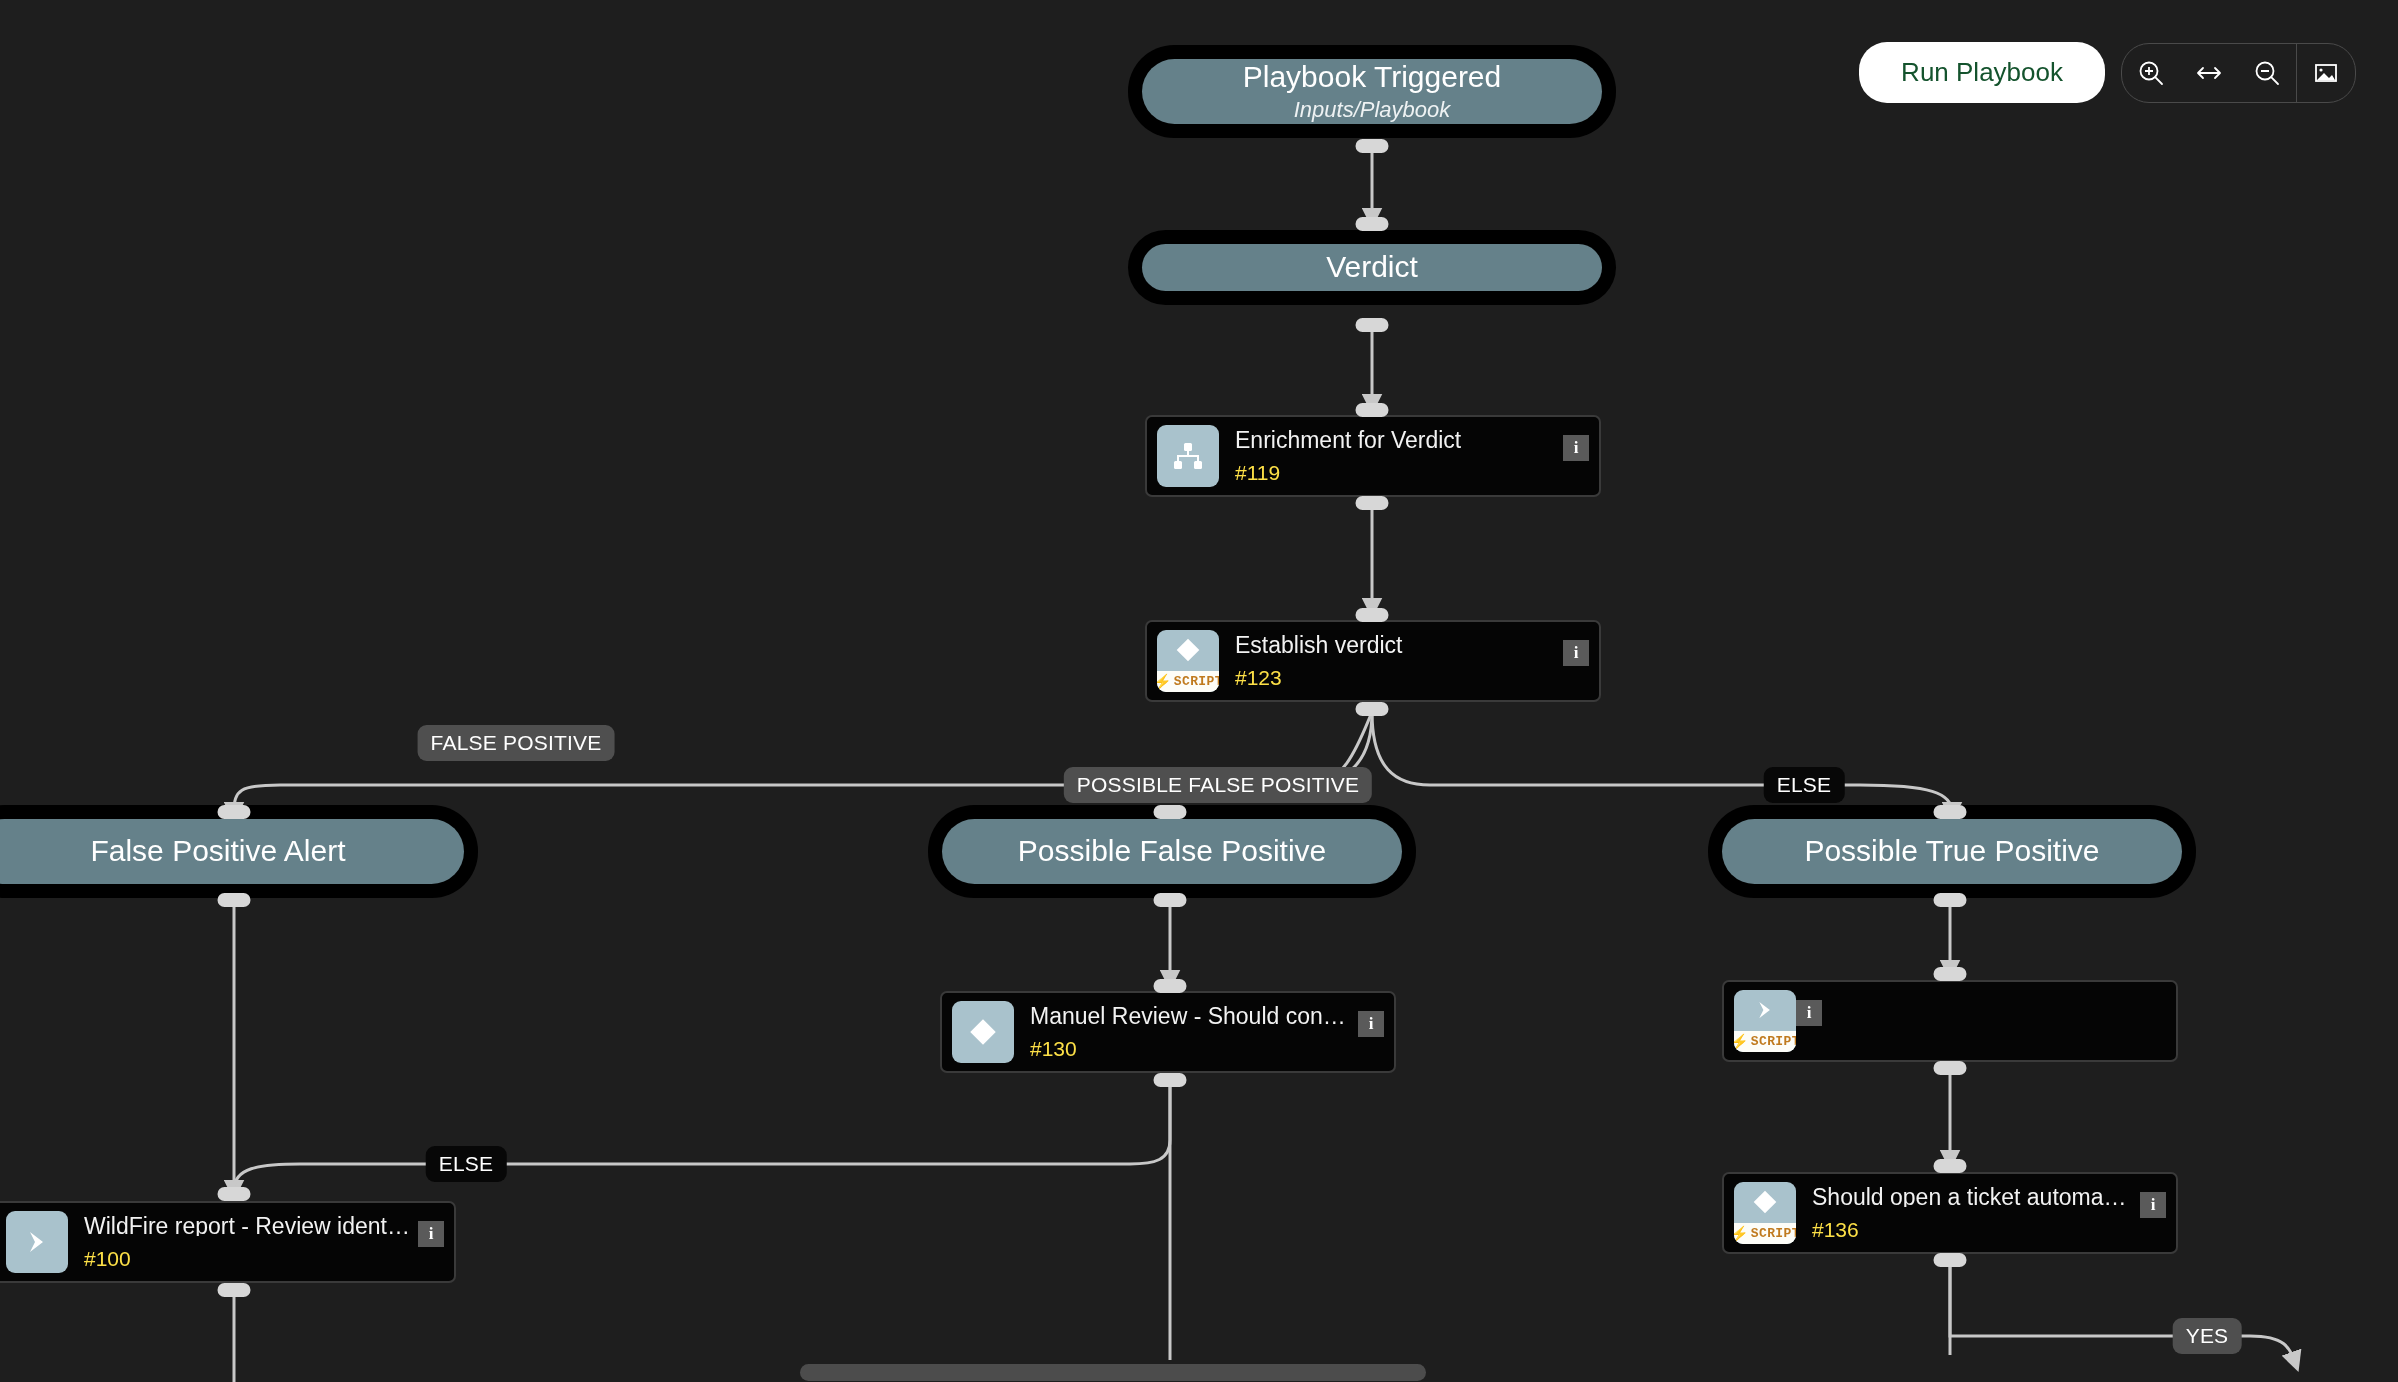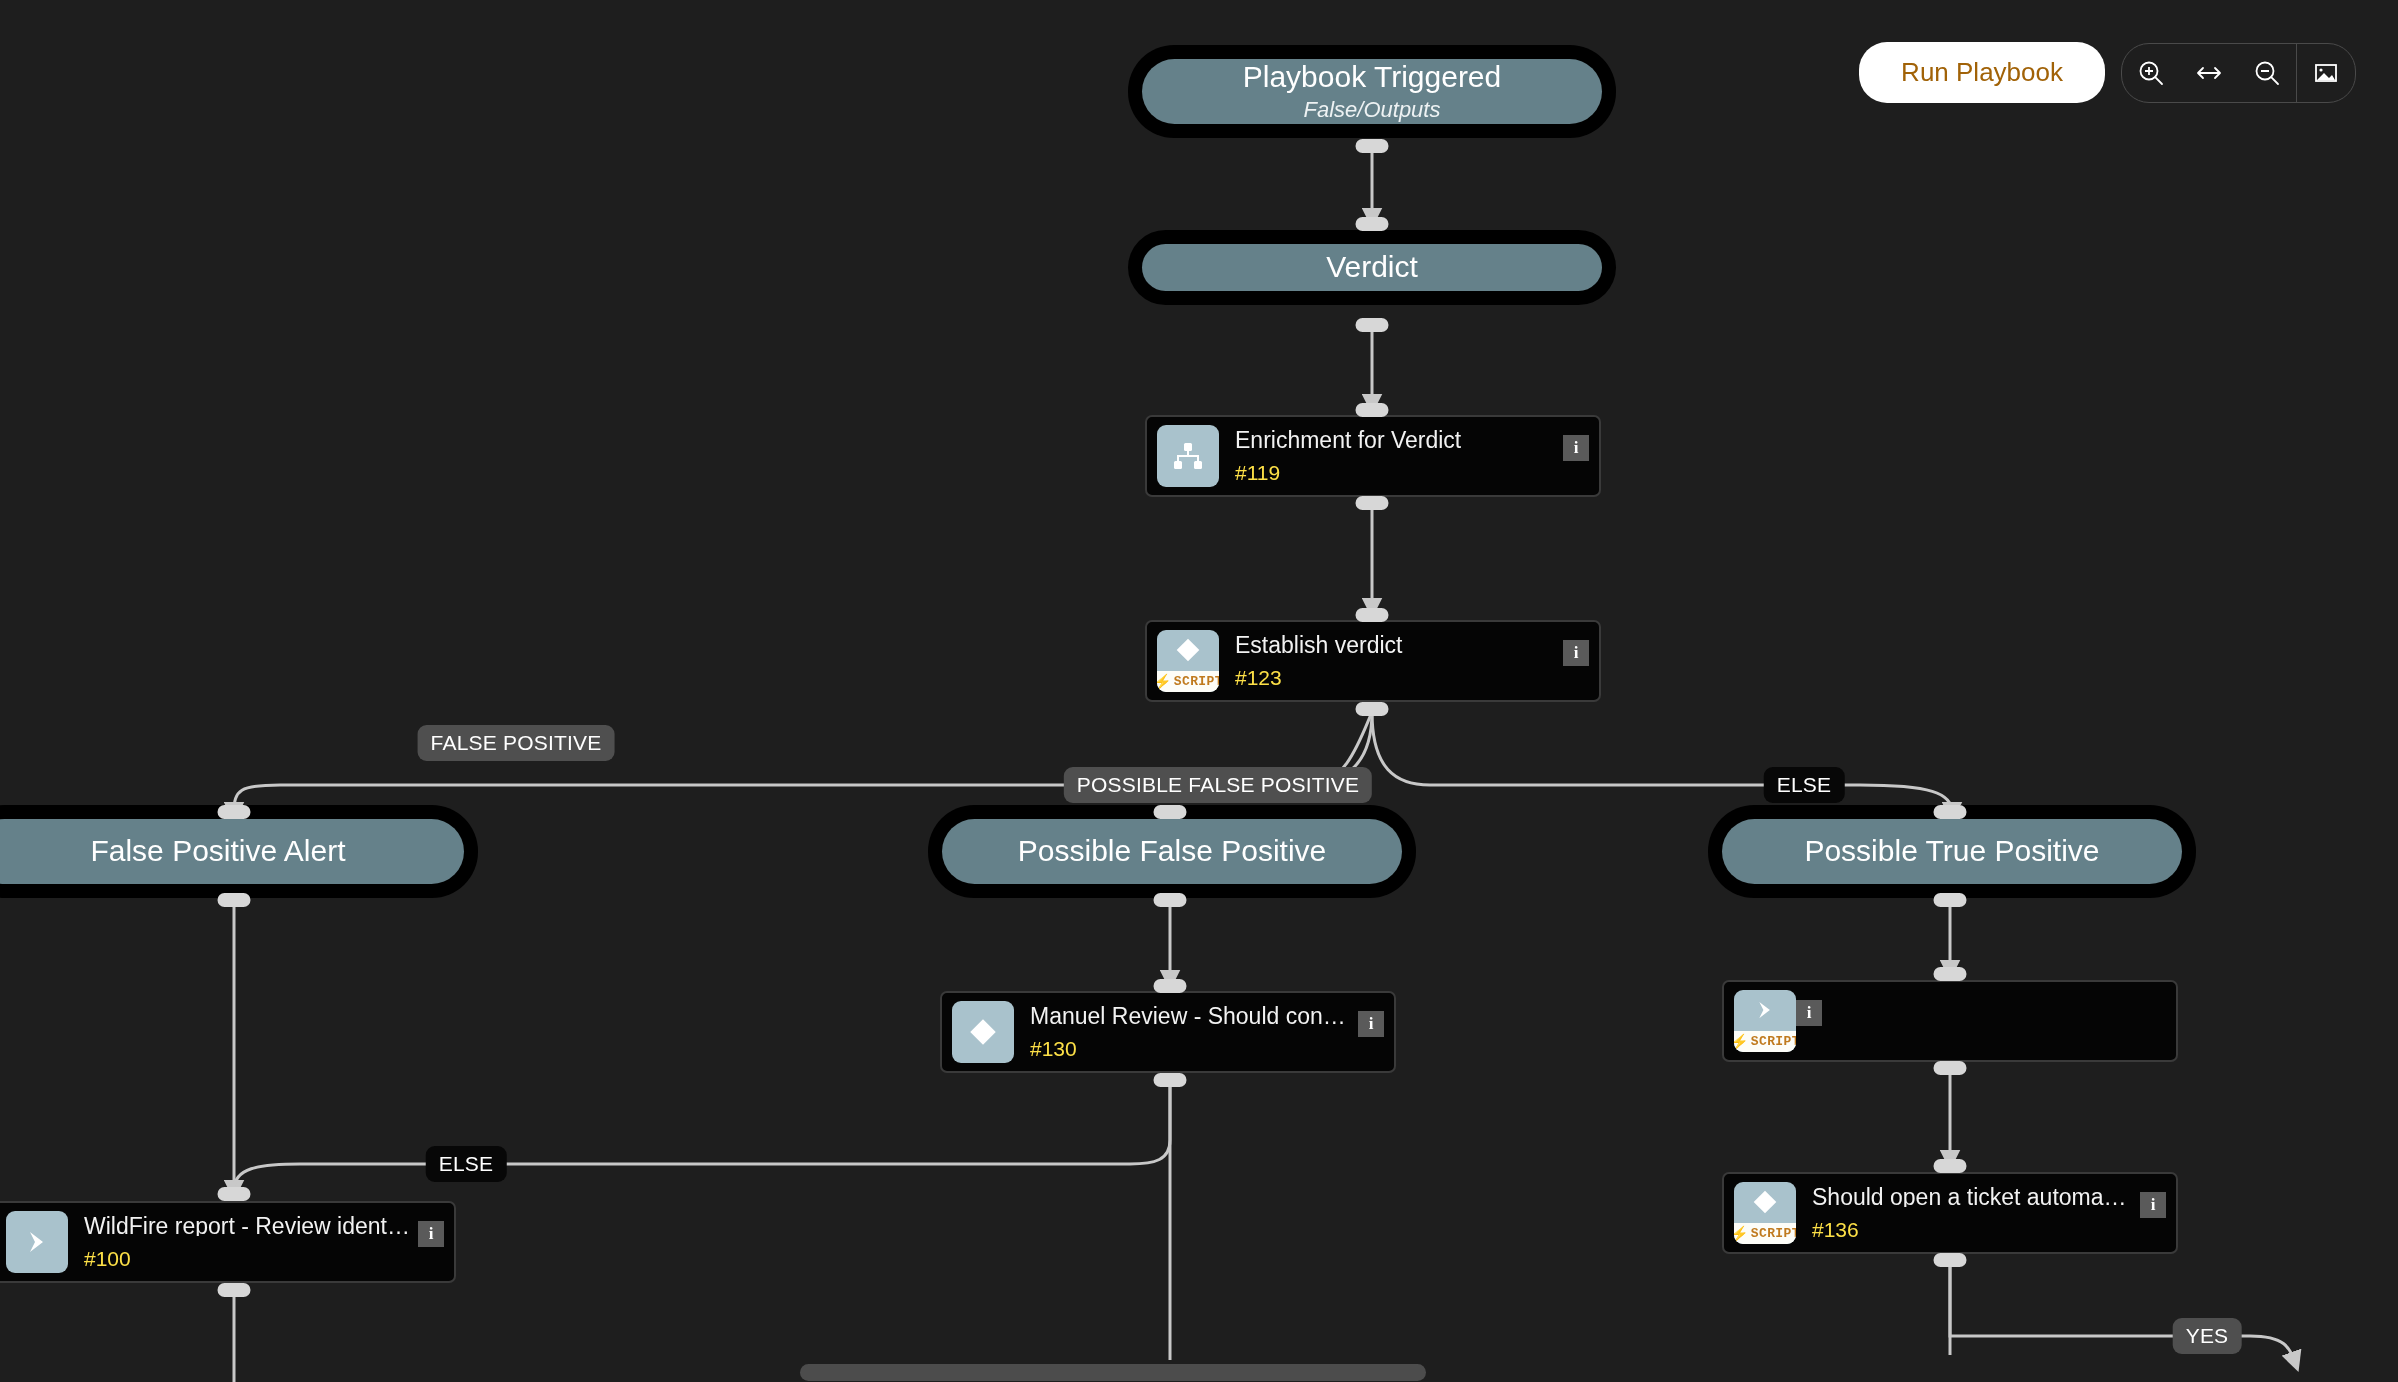--- a/index.html
+++ b/index.html
@@ -189,21 +189,21 @@
     position: absolute;
     top: 42px;
     right: 42px;
     display: flex;
     align-items: center;
     gap: 16px;
     z-index: 40;
   }
   #run-playbook-button {
     background: #ffffff;
-    color: #a16207;
+    color: #14532d;
     border: none;
     border-radius: 28px;
     font-family: "Liberation Sans", sans-serif;
     font-size: 26px;
     padding: 15px 42px;
     cursor: pointer;
     white-space: nowrap;
   }
   #zoom-controls {
     display: flex;
@@ -291,21 +291,21 @@
 
     <path class="edge-path" d="M 1950,1264 L 1950,1336 L 2130,1336 L 2250,1336
              C 2285,1336 2290,1348 2295,1362" marker-end="url(#arrow)"></path>
 
     <path class="edge-path" d="M 1950,1264 L 1950,1355"></path>
   </svg>
 
   <div class="section-node" style="left:1128px; top:45px; width:488px; height:93px;">
     <div class="section-pill">
       <div class="section-title">Playbook Triggered</div>
-      <div class="section-sub">False/Outputs</div>
+      <div class="section-sub">Inputs/Playbook</div>
     </div>
   </div>
   <div class="handle" style="left:1372px; top:146px;"></div>
 
   <div class="section-node" style="left:1128px; top:230px; width:488px; height:75px;">
     <div class="section-pill">
       <div class="section-title">Verdict</div>
     </div>
   </div>
   <div class="handle" style="left:1372px; top:224px;"></div>

